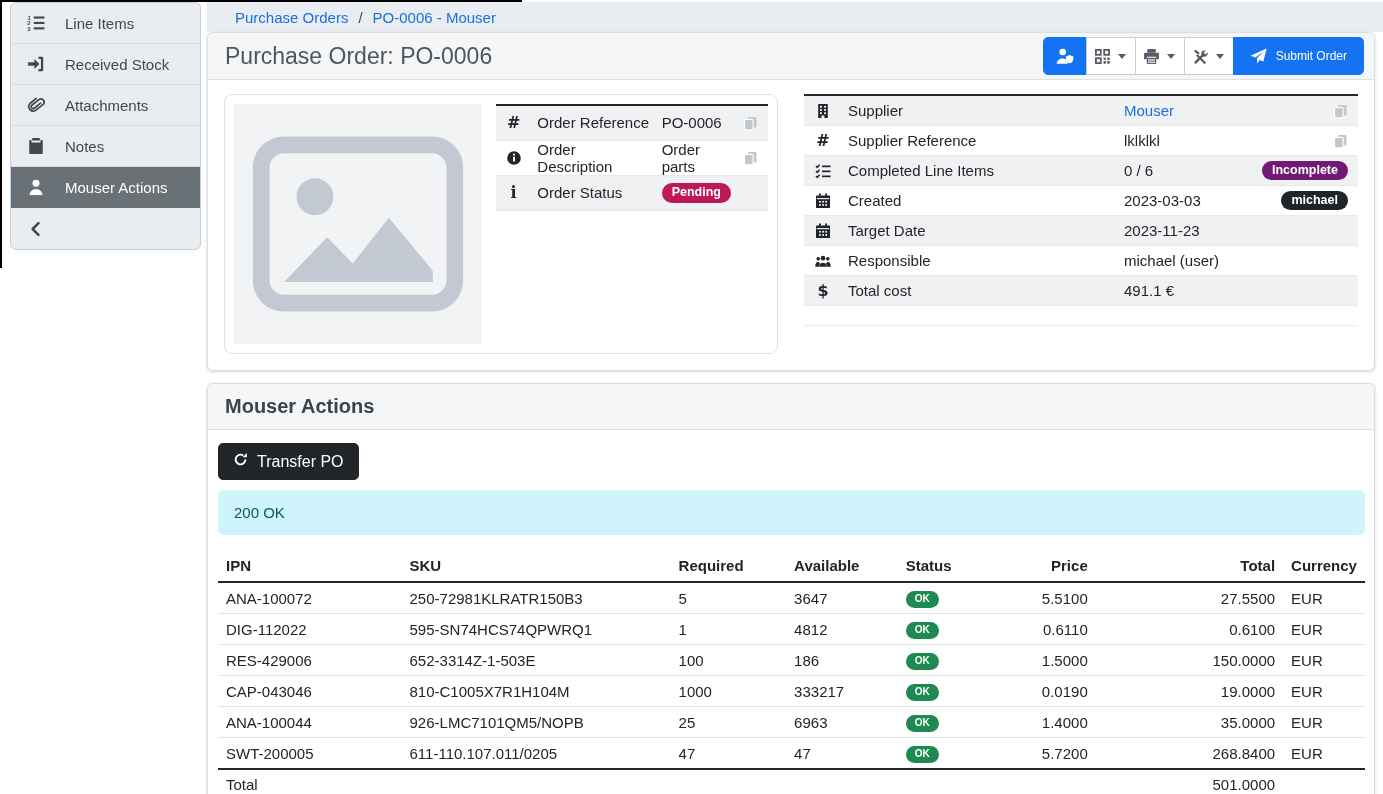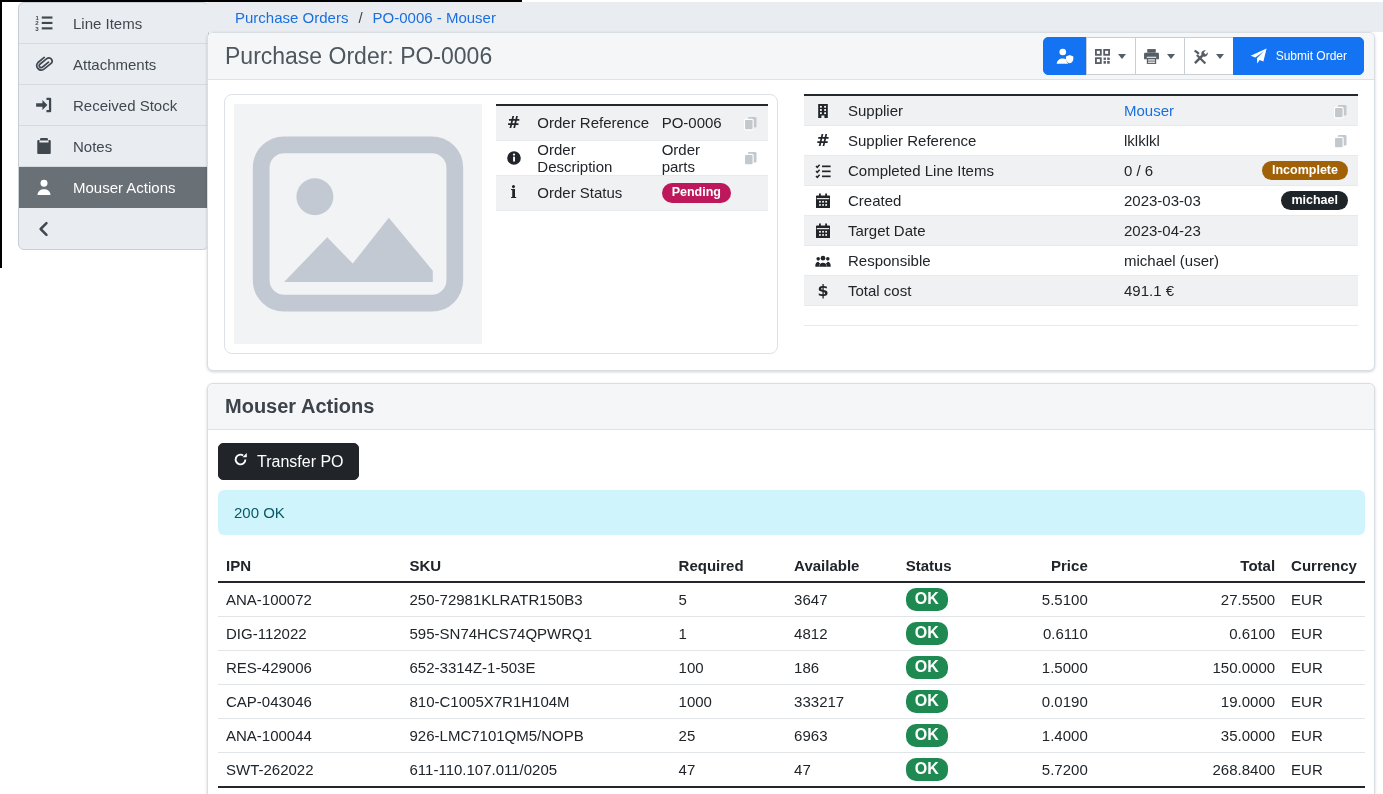--- a/index.html
+++ b/index.html
@@ -10,21 +10,21 @@
     font-family:"Liberation Sans", sans-serif; font-size:15px;
   }
   a { text-decoration:none; }
 
   
   .edge-top { position:absolute; left:0; top:0; width:522px; height:2px; background:#000; }
   .edge-left { position:absolute; left:0; top:0; width:2px; height:268px; background:#000; }
 
   
   .sidebar {
-    position:absolute; left:18px; top:2px; width:191px;
+    position:absolute; left:10px; top:2px; width:191px;
     background:#e9edf2; border:1px solid #c9cfd6; border-radius:6px; overflow:hidden;
   }
   .sidebar-item {
     height:41px; display:flex; align-items:center; gap:19px;
     padding:0 10px 0 15px; border-bottom:1px solid #d6dbe1;
     color:#40484f; cursor:pointer; font-size:15px;
   }
   .sidebar-item:last-child { border-bottom:none; }
   .sidebar-item.selected { background:#697076; color:#fff; border-bottom-color:#697076; }
   .sidebar-item .icon svg { width:18px; height:18px; }
@@ -133,21 +133,21 @@
   .main-table th:nth-child(3), .main-table td:nth-child(3) { width:10.6%; }
   .main-table th:nth-child(4), .main-table td:nth-child(4) { width:10.2%; }
   .main-table th:nth-child(5), .main-table td:nth-child(5) { width:8.8%; }
   .main-table th:nth-child(6), .main-table td:nth-child(6) { width:9.6%; text-align:right; }
   .main-table th:nth-child(7), .main-table td:nth-child(7) { width:10.6%; text-align:right; }
   .main-table th:nth-child(8), .main-table td:nth-child(8) { width:7.4%; }
   .main-table tbody tr:last-child td { border-bottom:2px solid #23272b; }
   .main-table tfoot td { border-bottom:1px solid #dee2e6; }
   .status-pill {
     display:inline-block; background:#1e8a52; color:#fff; font-weight:bold;
-    font-size:16px; border-radius:10px; padding:3px 9px 4px; line-height:1;
+    font-size:10px; border-radius:10px; padding:3px 9px 4px; line-height:1;
   }
 </style>
 </head>
 <body>
 
 <div class="edge-top"></div>
 <div class="edge-left"></div>
 
 <aside class="sidebar" id="sidebar">
     <div class="sidebar-item ">
@@ -158,34 +158,34 @@
           <rect x="6" y="11.8" width="9.5" height="1.9"></rect>
           <text x="0.4" y="5.3" font-size="5.4" font-weight="bold">1</text>
           <text x="0.2" y="10.1" font-size="5.4" font-weight="bold">2</text>
           <text x="0.2" y="15" font-size="5.4" font-weight="bold">3</text>
         </svg>
       </span>
       <span>Line Items</span>
      </div>
     <div class="sidebar-item ">
        <span class="icon ">
-        <svg viewBox="0 0 16 16" fill="none" stroke="currentColor" stroke-width="1.5" stroke-linecap="round">
-          <path d="M11.8 6l-5 5a1.7 1.7 0 0 1-2.4-2.4l5.6-5.6a2.8 2.8 0 0 1 4 4l-5.8 5.8a4 4 0 0 1-5.6-5.6l5-5" transform="rotate(6 8 8)"></path>
-        </svg>
-      </span>
-      <span>Attachments</span>
-     </div>
-    <div class="sidebar-item ">
-       <span class="icon ">
         <svg viewBox="0 0 16 16" fill="currentColor">
           <path d="M10.2 1.5h3.2a1 1 0 0 1 1 1v11a1 1 0 0 1-1 1h-3.2v-2h2.2v-9h-2.2z"></path>
           <path d="M6.6 3.6L11 8l-4.4 4.4V9.6H1V6.4h5.6z"></path>
         </svg>
       </span>
       <span>Received Stock</span>
+     </div>
+    <div class="sidebar-item ">
+       <span class="icon ">
+        <svg viewBox="0 0 16 16" fill="none" stroke="currentColor" stroke-width="1.5" stroke-linecap="round">
+          <path d="M11.8 6l-5 5a1.7 1.7 0 0 1-2.4-2.4l5.6-5.6a2.8 2.8 0 0 1 4 4l-5.8 5.8a4 4 0 0 1-5.6-5.6l5-5" transform="rotate(6 8 8)"></path>
+        </svg>
+      </span>
+      <span>Attachments</span>
      </div>
     <div class="sidebar-item ">
        <span class="icon ">
         <svg viewBox="0 0 16 16" fill="currentColor">
           <path d="M5.4.8h5.2a.9.9 0 0 1 .9.9v1.5H4.5V1.7a.9.9 0 0 1 .9-.9z"></path>
           <path d="M3 2.7h1v2.1h8V2.7h1a1 1 0 0 1 1 1v10.5a1 1 0 0 1-1 1H3a1 1 0 0 1-1-1V3.7a1 1 0 0 1 1-1z"></path>
         </svg>
       </span>
       <span>Notes</span>
      </div>
@@ -367,21 +367,21 @@
                         <path d="M1 3l1.3 1.3L4.6 1.8"></path>
                         <path d="M1 8l1.3 1.3L4.6 6.8"></path>
                         <path d="M1 13l1.3 1.3 2.3-2.5"></path>
                       </g>
                       <rect x="7" y="2.5" width="8.6" height="1.7"></rect>
                       <rect x="7" y="7.5" width="8.6" height="1.7"></rect>
                       <rect x="7" y="12.5" width="8.6" height="1.7"></rect>
                     </svg></span></td>
       <td class="lbl">Completed Line Items</td>
       <td class="val"><span>0 / 6</span></td>
-      <td class="endc"><span class="badge" style="background:#a16207">Incomplete</span></td>
+      <td class="endc"><span class="badge" style="background:#701a75">Incomplete</span></td>
               </tr>
               <tr>
       <td class="icell"><span class="icon "><svg viewBox="0 0 16 16" fill="currentColor">
                       <rect x="4" y="0.5" width="1.8" height="3"></rect>
                       <rect x="10.2" y="0.5" width="1.8" height="3"></rect>
                       <path d="M1.8 2.4h12.4a.8.8 0 0 1 .8.8V15H1V3.2a.8.8 0 0 1 .8-.8z"></path>
                       <g fill="#fff">
                         <rect x="1.8" y="5.1" width="12.4" height="1.1"></rect>
                         <rect x="4.1" y="7.9" width="1.7" height="1.7"></rect>
                         <rect x="7.2" y="7.9" width="1.7" height="1.7"></rect>
@@ -404,21 +404,21 @@
                         <rect x="1.8" y="5.1" width="12.4" height="1.1"></rect>
                         <rect x="4.1" y="7.9" width="1.7" height="1.7"></rect>
                         <rect x="7.2" y="7.9" width="1.7" height="1.7"></rect>
                         <rect x="10.3" y="7.9" width="1.7" height="1.7"></rect>
                         <rect x="4.1" y="11.1" width="1.7" height="1.7"></rect>
                         <rect x="7.2" y="11.1" width="1.7" height="1.7"></rect>
                         <rect x="10.3" y="11.1" width="1.7" height="1.7"></rect>
                       </g>
                     </svg></span></td>
       <td class="lbl">Target Date</td>
-      <td class="val"><span>2023-04-23</span></td>
+      <td class="val"><span>2023-11-23</span></td>
       <td class="endc"></td>
               </tr>
               <tr>
       <td class="icell"><span class="icon "><svg viewBox="0 0 18 16" fill="currentColor">
                       <circle cx="3.6" cy="5.6" r="2"></circle>
                       <path d="M.4 12.4c.2-2.2 1.6-3.5 3.4-3.6.4.9 1.1 1.6 2 2-.9 1-1.4 2.3-1.5 3.6H.4z"></path>
                       <circle cx="14.4" cy="5.6" r="2"></circle>
                       <path d="M17.6 12.4c-.2-2.2-1.6-3.5-3.4-3.6-.4.9-1.1 1.6-2 2 .9 1 1.4 2.3 1.5 3.6h3.9z"></path>
                       <circle cx="9" cy="4.8" r="2.6"></circle>
                       <path d="M4.6 14.4c.3-2.8 2-4.4 4.4-4.4s4.1 1.6 4.4 4.4z"></path>
@@ -515,21 +515,21 @@
     <td>ANA-100044</td>
     <td>926-LMC7101QM5/NOPB</td>
     <td>25</td>
     <td>6963</td>
     <td><span class="status-pill">OK</span></td>
     <td>1.4000</td>
     <td>35.0000</td>
     <td>EUR</td>
   </tr>
             <tr>
-    <td>SWT-262022</td>
+    <td>SWT-200005</td>
     <td>611-110.107.011/0205</td>
     <td>47</td>
     <td>47</td>
     <td><span class="status-pill">OK</span></td>
     <td>5.7200</td>
     <td>268.8400</td>
     <td>EUR</td>
   </tr>
           </tbody>
           <tfoot>

